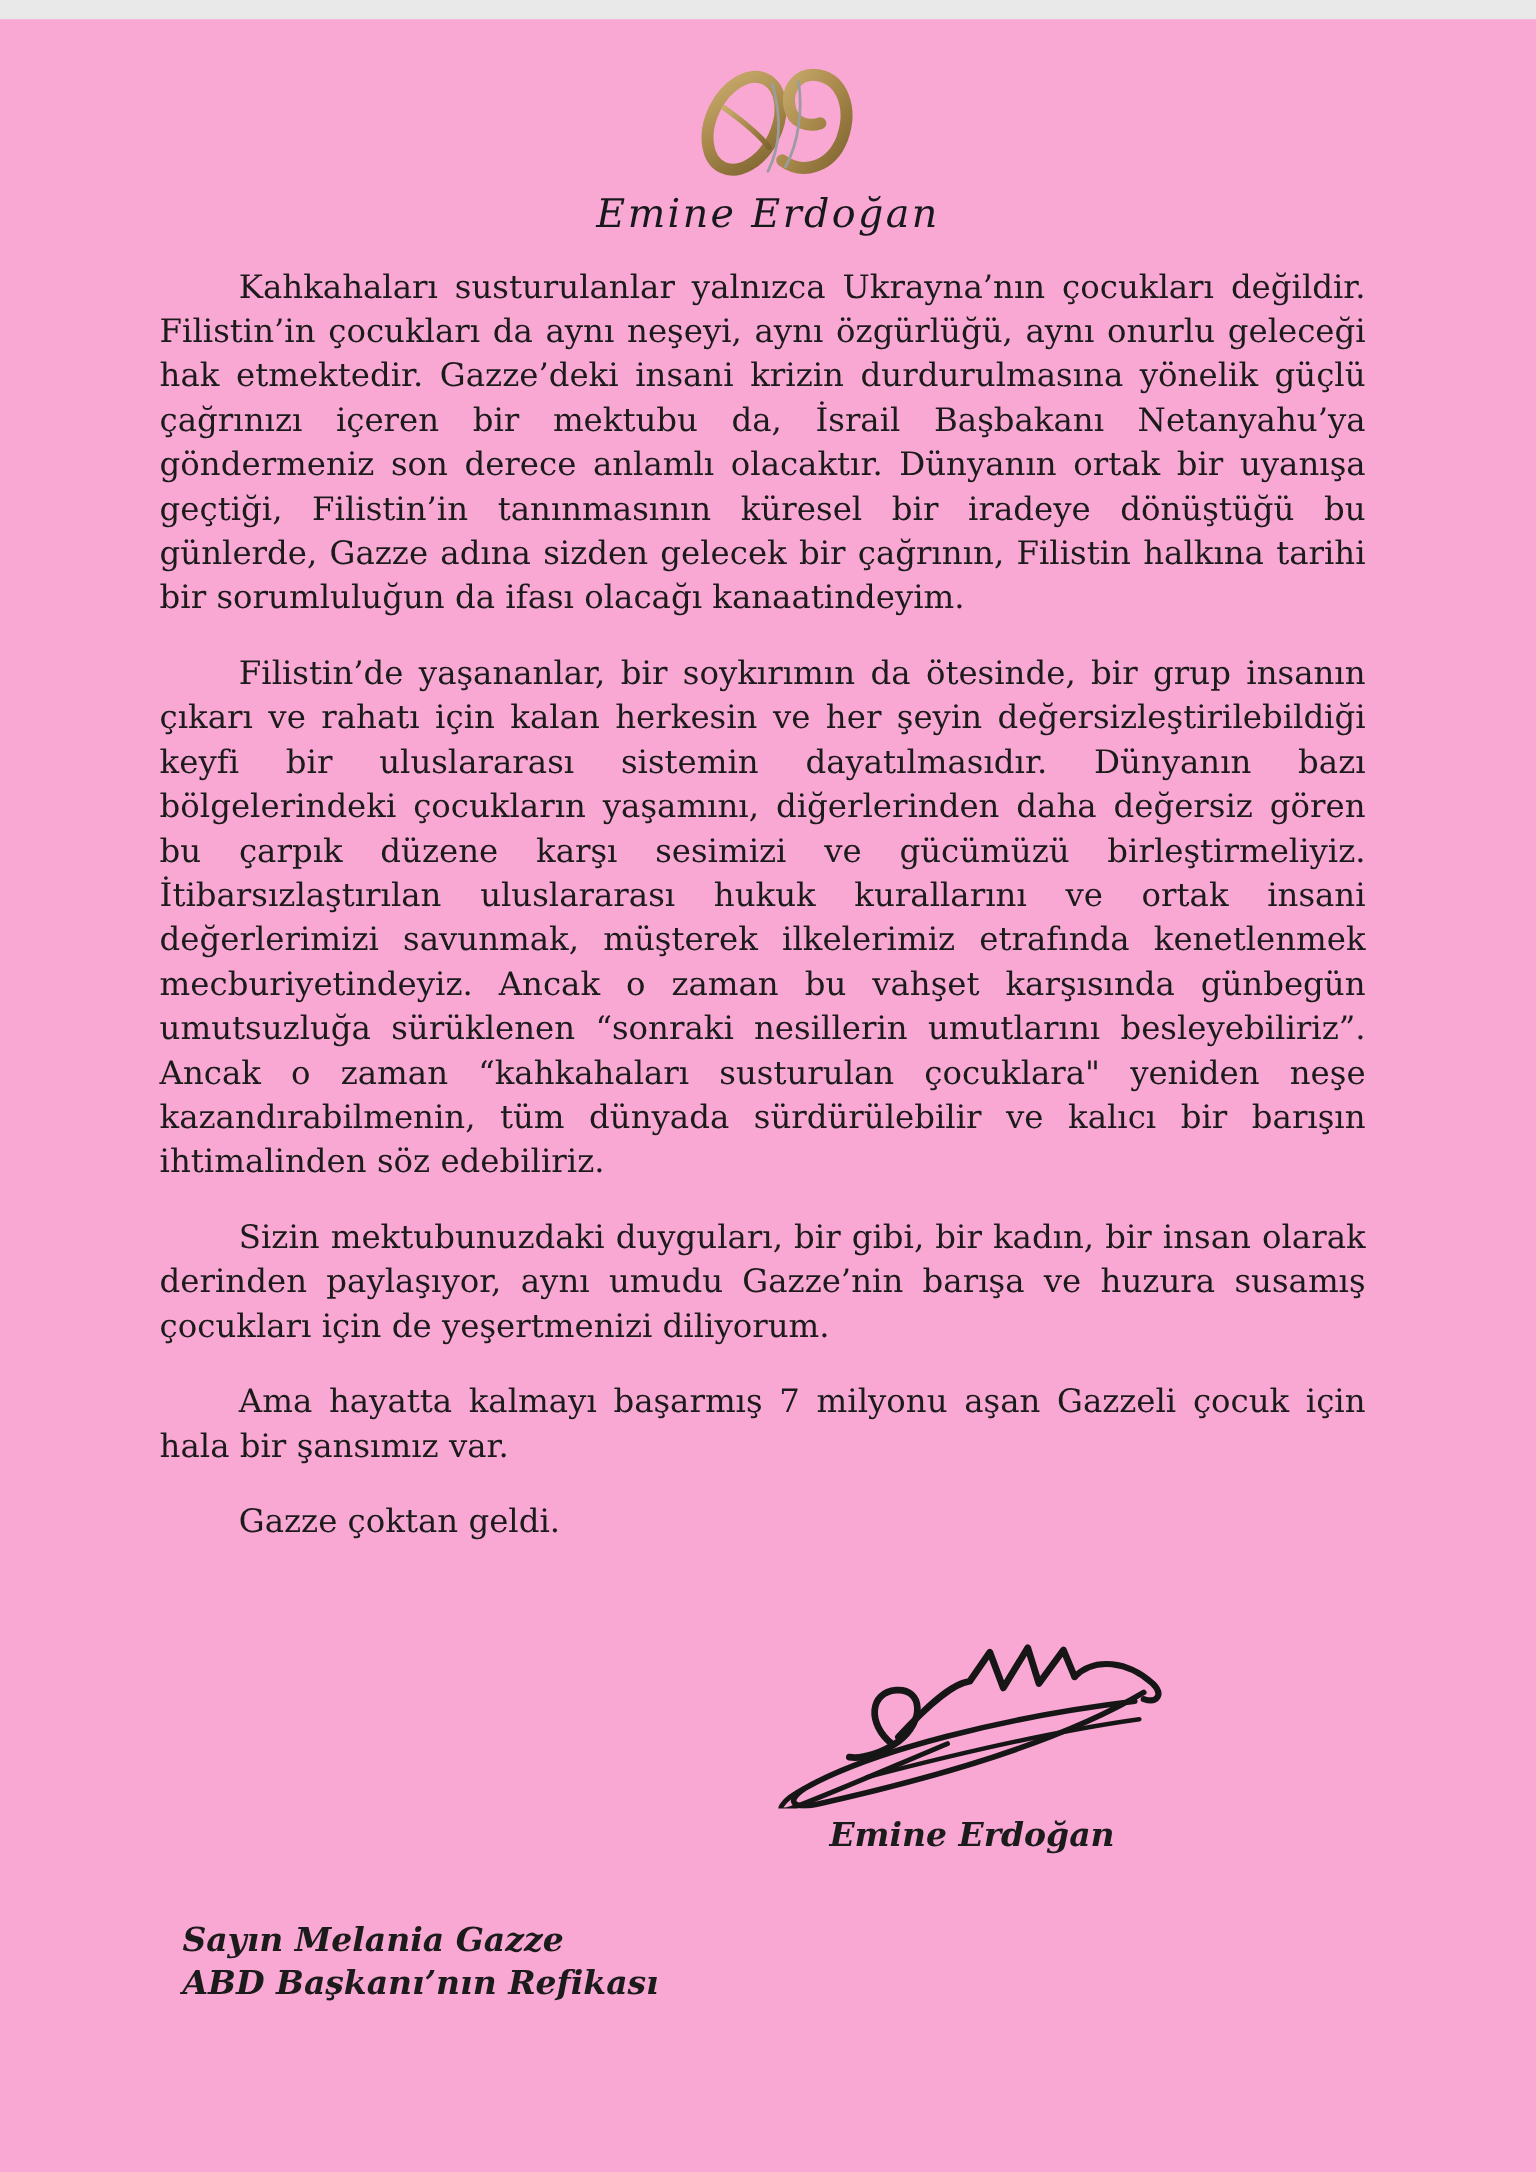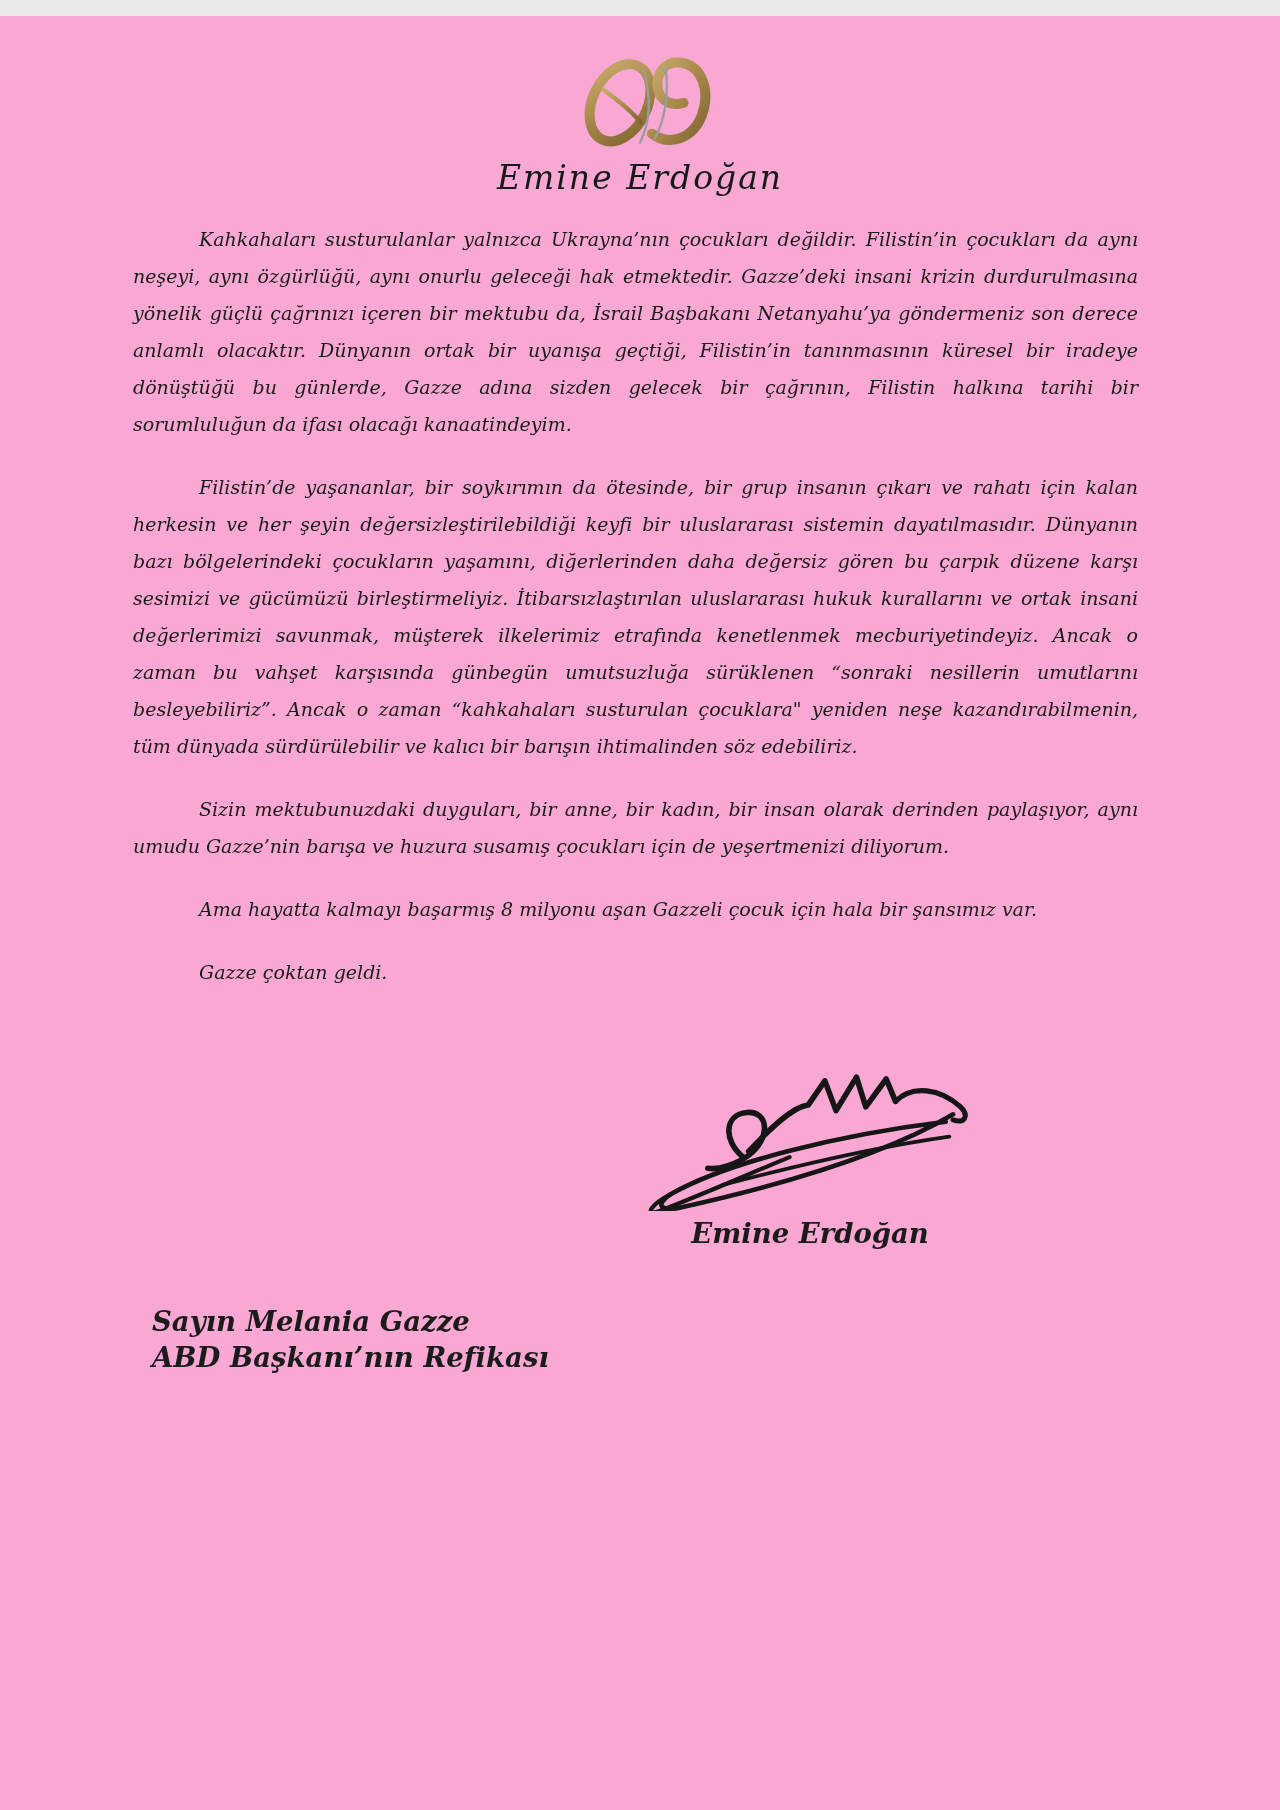--- a/index.html
+++ b/index.html
@@ -31,22 +31,21 @@
     margin-top: 4px;
     font-style: italic;
     font-size: 33px;
     letter-spacing: 2px;
     color: #17181c;
     font-family: "DejaVu Serif", "Liberation Serif", serif;
   }
   
   .letter-body {
     margin: 24px 142px 0 133px;   
-    font-style: italic;
-    font-size: 19px;
+    font-size: 27px;
     line-height: 37px;
     text-align: justify;
   }
   .letter-body p {
     margin: 0 0 26px 0;
     text-indent: 66px;
   }
   
   .signature-wrap {
     margin-top: 62px;
@@ -108,24 +107,24 @@
     </svg>
     <div class="wordmark">Emine Erdoğan</div>
   </div>
 
   <div class="letter-body">
 
       <p>Kahkahaları susturulanlar yalnızca Ukrayna’nın çocukları değildir. Filistin’in çocukları da aynı neşeyi, aynı özgürlüğü, aynı onurlu geleceği hak etmektedir. Gazze’deki insani krizin durdurulmasına yönelik güçlü çağrınızı içeren bir mektubu da, İsrail Başbakanı Netanyahu’ya göndermeniz son derece anlamlı olacaktır. Dünyanın ortak bir uyanışa geçtiği, Filistin’in tanınmasının küresel bir iradeye dönüştüğü bu günlerde, Gazze adına sizden gelecek bir çağrının, Filistin halkına tarihi bir sorumluluğun da ifası olacağı kanaatindeyim.</p>
 
       <p>Filistin’de yaşananlar, bir soykırımın da ötesinde, bir grup insanın çıkarı ve rahatı için kalan herkesin ve her şeyin değersizleştirilebildiği keyfi bir uluslararası sistemin dayatılmasıdır. Dünyanın bazı bölgelerindeki çocukların yaşamını, diğerlerinden daha değersiz gören bu çarpık düzene karşı sesimizi ve gücümüzü birleştirmeliyiz. İtibarsızlaştırılan uluslararası hukuk kurallarını ve ortak insani değerlerimizi savunmak, müşterek ilkelerimiz etrafında kenetlenmek mecburiyetindeyiz. Ancak o zaman bu vahşet karşısında günbegün umutsuzluğa sürüklenen “sonraki nesillerin umutlarını besleyebiliriz”. Ancak o zaman “kahkahaları susturulan çocuklara" yeniden neşe kazandırabilmenin, tüm dünyada sürdürülebilir ve kalıcı bir barışın ihtimalinden söz edebiliriz.</p>
 
-      <p>Sizin mektubunuzdaki duyguları, bir anne, bir kadın, bir insan olarak derinden paylaşıyor, aynı umudu Gazze’nin barışa ve huzura susamış çocukları için de yeşertmenizi diliyorum.</p>
+      <p>Sizin mektubunuzdaki duyguları, bir gibi, bir kadın, bir insan olarak derinden paylaşıyor, aynı umudu Gazze’nin barışa ve huzura susamış çocukları için de yeşertmenizi diliyorum.</p>
 
 
-      <p>Ama hayatta kalmayı başarmış 8 milyonu aşan Gazzeli çocuk için hala bir şansımız var.</p>
+      <p>Ama hayatta kalmayı başarmış 7 milyonu aşan Gazzeli çocuk için hala bir şansımız var.</p>
 
       <p>Gazze çoktan geldi.</p>
     </div>
 
   <div class="signature-wrap">
     <div class="signature-inner">
       <svg class="signature-svg" viewBox="0 0 380 170" xmlns="http://www.w3.org/2000/svg" aria-hidden="true">
         <g fill="none" stroke="#161616" stroke-linecap="round" stroke-linejoin="round">
 
           <path d="M118 112 C 96 94, 98 66, 122 64 C 146 62, 148 92, 124 110 C 110 120, 92 126, 80 124" stroke-width="6"></path>

